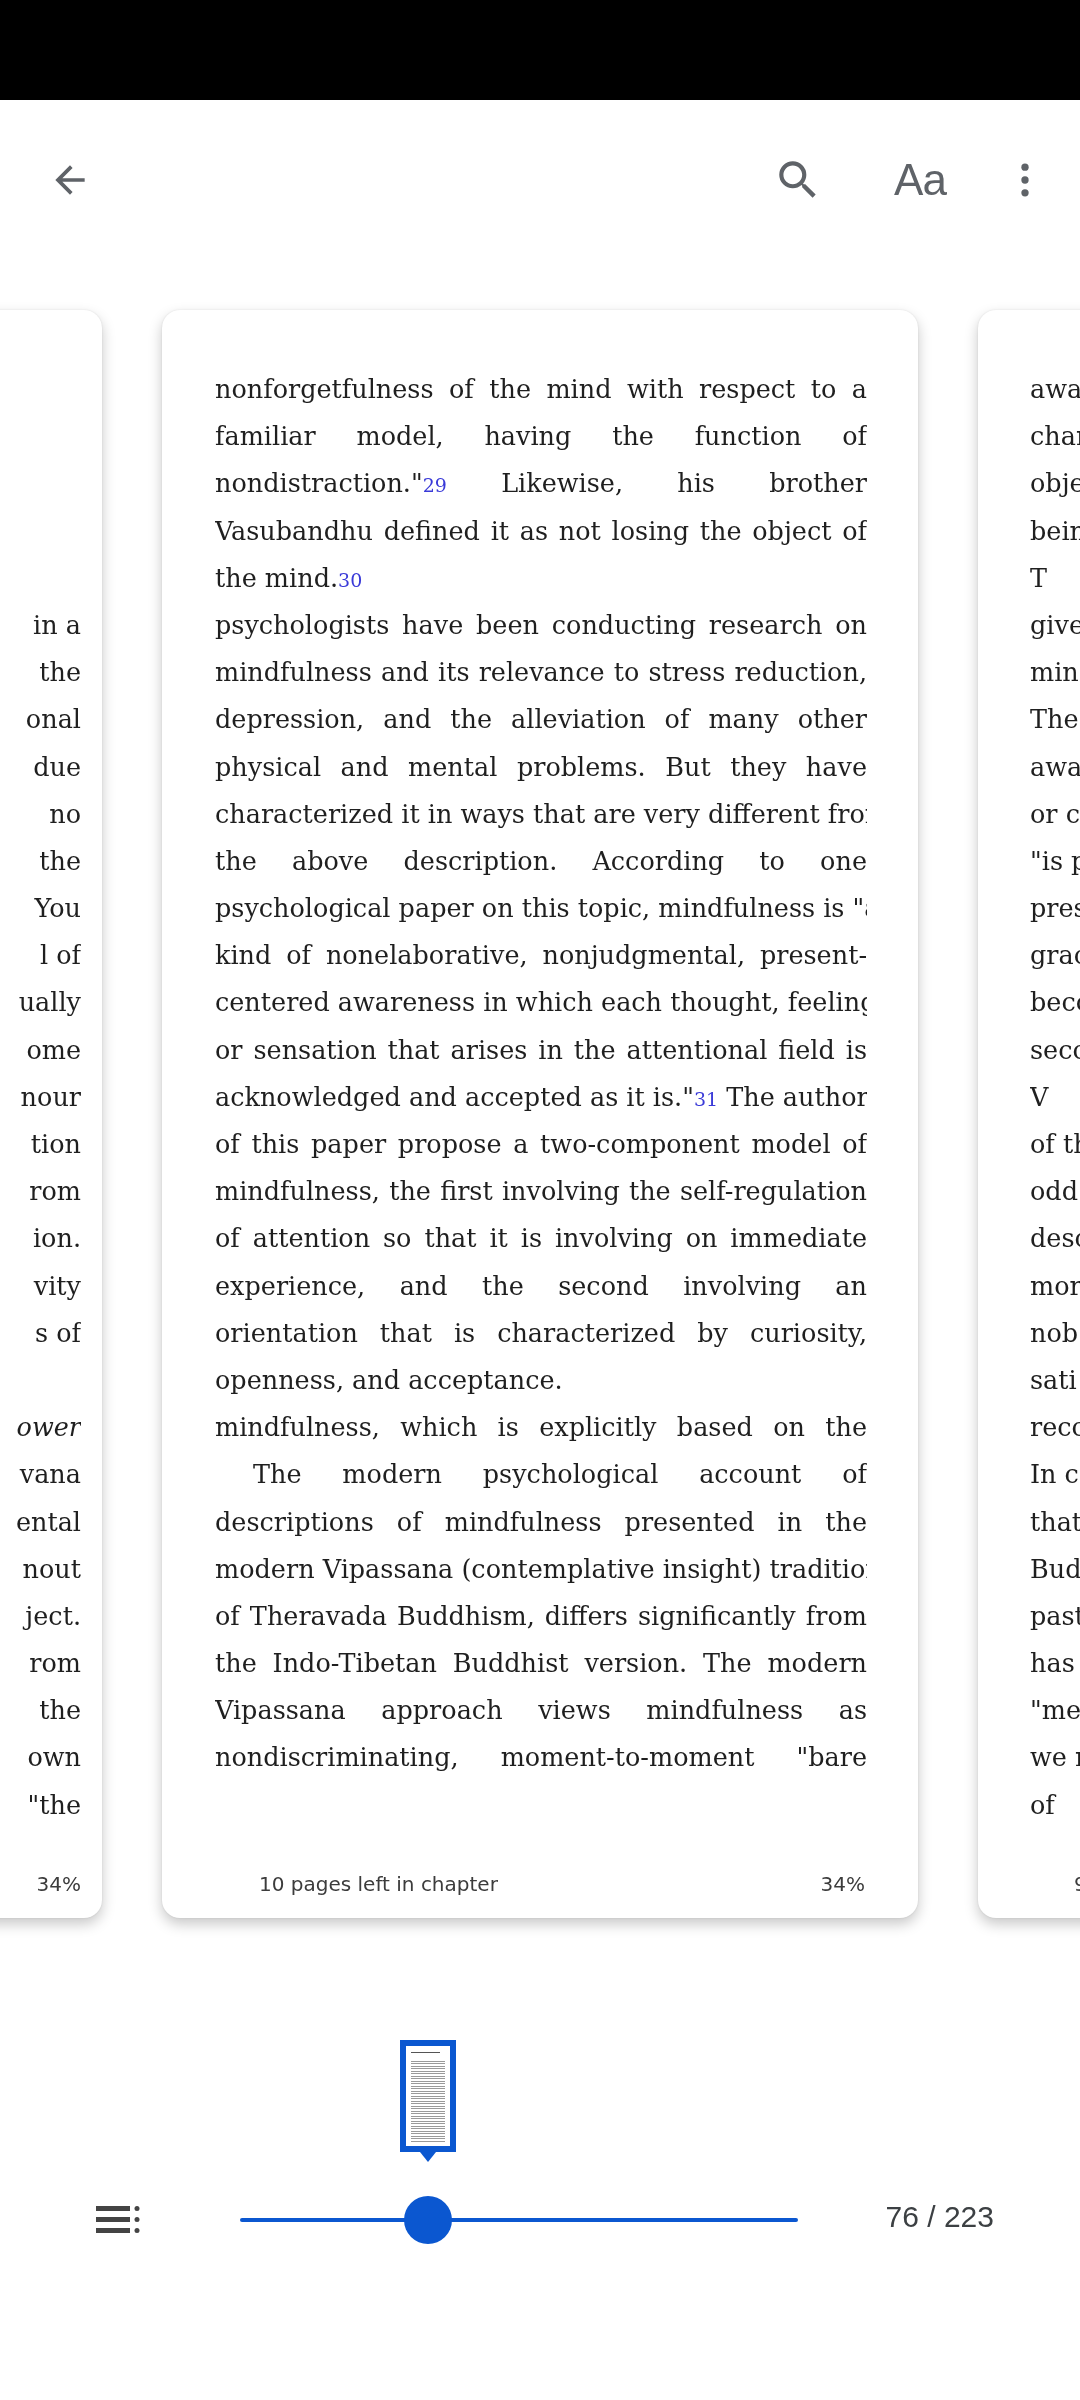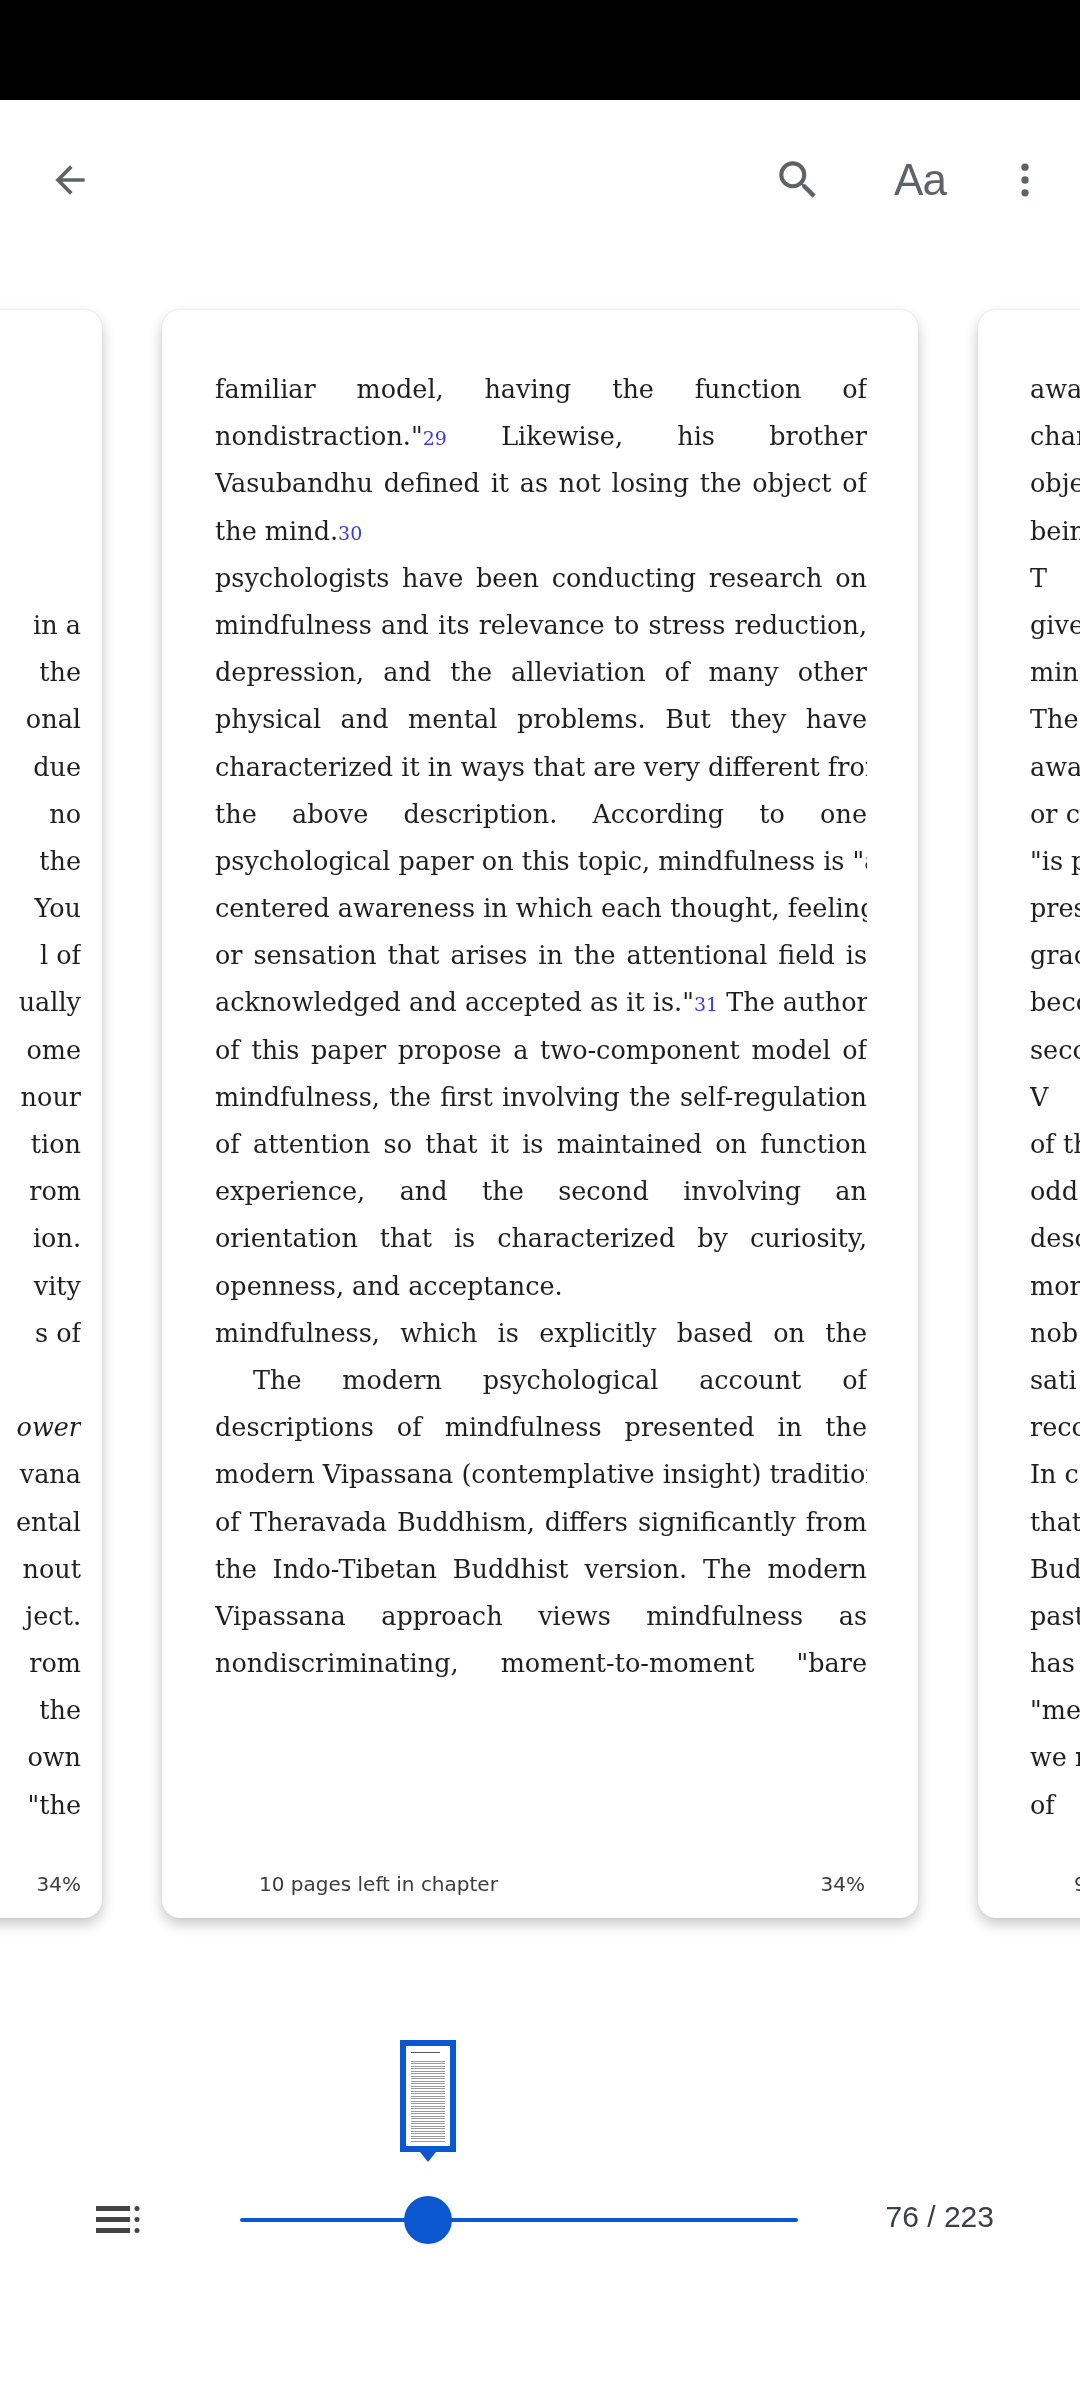--- a/index.html
+++ b/index.html
@@ -131,37 +131,39 @@
       <div class="line">rom</div>
       <div class="line">the</div>
       <div class="line">own</div>
       <div class="line">"the</div>
     </div>
   <div class="page-footer footer-right">34%</div>
 </div>
 
 <div class="card card-main">
   <div class="page-text" id="main-text">
+      <div class="line"><span>nonforgetfulness of the mind with respect to a</span></div>
       <div class="line"><span>familiar model, having the function of</span></div>
       <div class="line"><span>nondistraction."</span><span class="fn">29</span><span> Likewise, his brother</span></div>
       <div class="line"><span>Vasubandhu defined it as not losing the object of</span></div>
       <div class="line last"><span>the mind.</span><span class="fn">30</span></div>
       <div class="line"><span>psychologists have been conducting research on</span></div>
       <div class="line"><span>mindfulness and its relevance to stress reduction,</span></div>
       <div class="line"><span>depression, and the alleviation of many other</span></div>
       <div class="line"><span>physical and mental problems. But they have</span></div>
       <div class="line"><span>characterized it in ways that are very different from</span></div>
       <div class="line"><span>the above description. According to one</span></div>
       <div class="line"><span>psychological paper on this topic, mindfulness is "a</span></div>
+      <div class="line"><span>kind of nonelaborative, nonjudgmental, present-</span></div>
       <div class="line"><span>centered awareness in which each thought, feeling,</span></div>
       <div class="line"><span>or sensation that arises in the attentional field is</span></div>
       <div class="line"><span>acknowledged and accepted as it is."</span><span class="fn">31</span><span> The authors</span></div>
       <div class="line"><span>of this paper propose a two-component model of</span></div>
       <div class="line"><span>mindfulness, the first involving the self-regulation</span></div>
-      <div class="line"><span>of attention so that it is maintained on function</span></div>
+      <div class="line"><span>of attention so that it is involving on immediate</span></div>
       <div class="line"><span>experience, and the second involving an</span></div>
       <div class="line"><span>orientation that is characterized by curiosity,</span></div>
       <div class="line last"><span>openness, and acceptance.</span></div>
       <div class="line"><span>mindfulness, which is explicitly based on the</span></div>
       <div class="line indent"><span>The modern psychological account of</span></div>
       <div class="line"><span>descriptions of mindfulness presented in the</span></div>
       <div class="line"><span>modern Vipassana (contemplative insight) tradition</span></div>
       <div class="line"><span>of Theravada Buddhism, differs significantly from</span></div>
       <div class="line"><span>the Indo-Tibetan Buddhist version. The modern</span></div>
       <div class="line"><span>Vipassana approach views mindfulness as</span></div>

